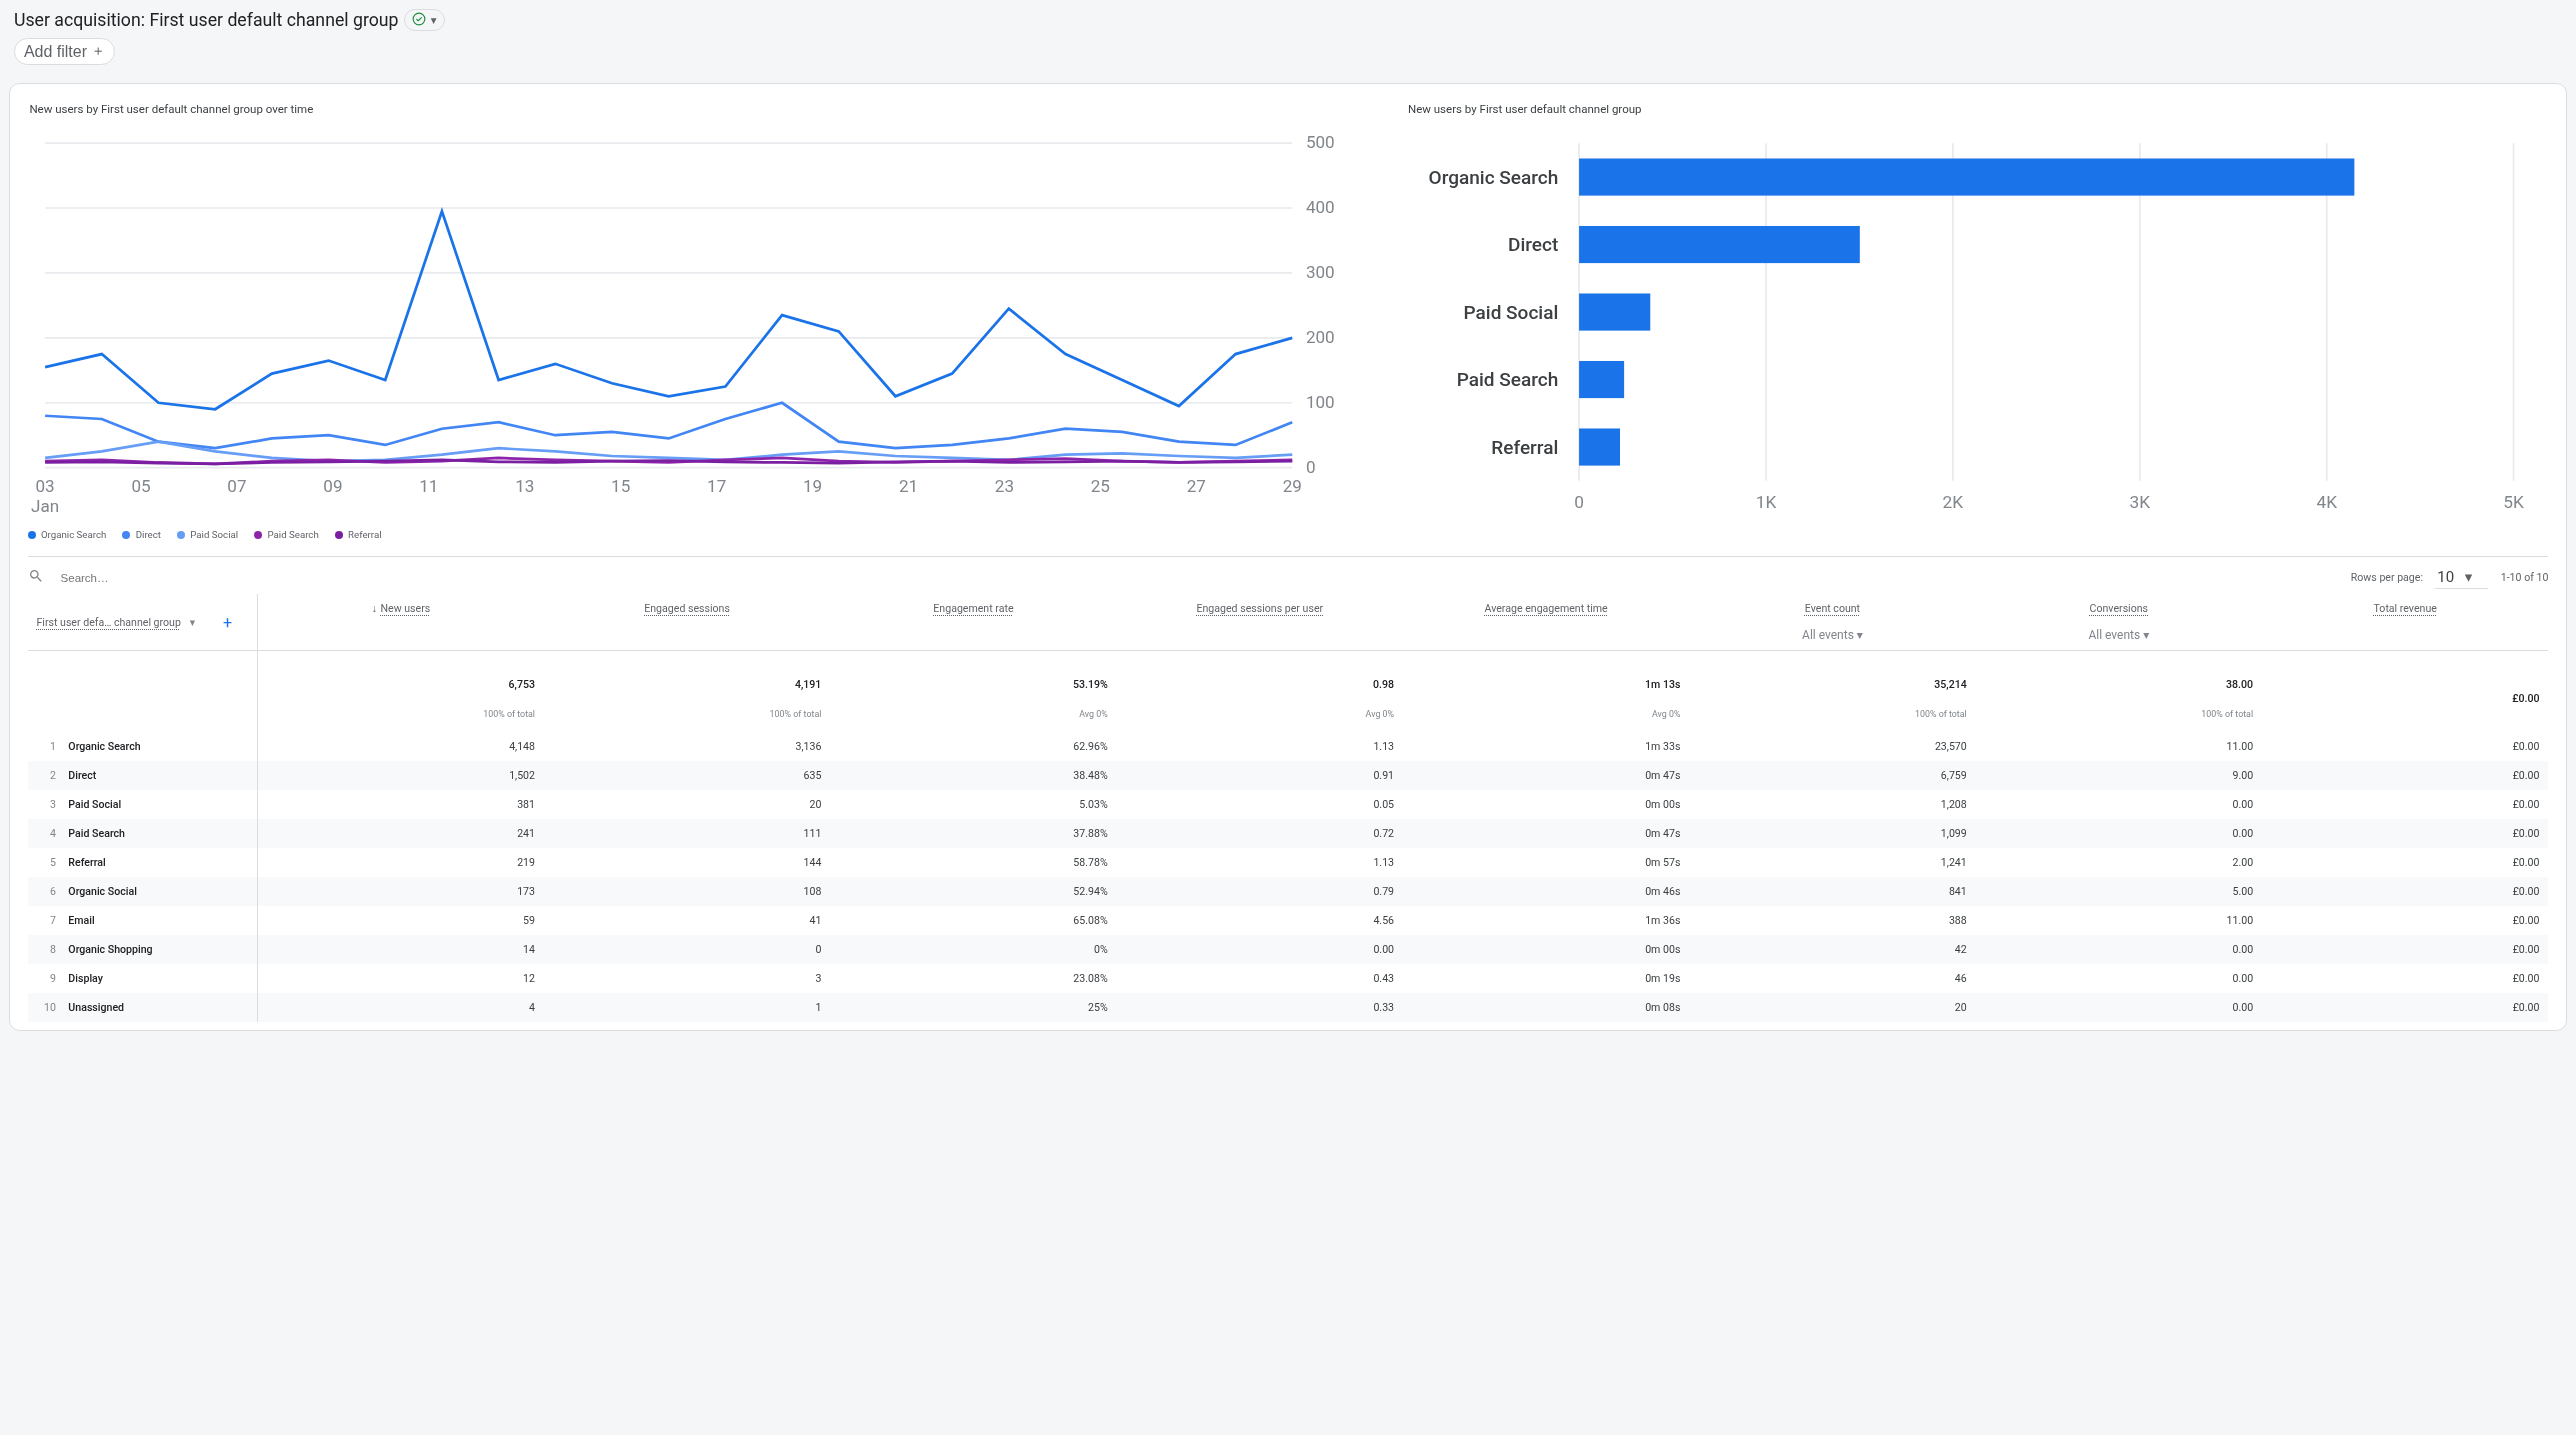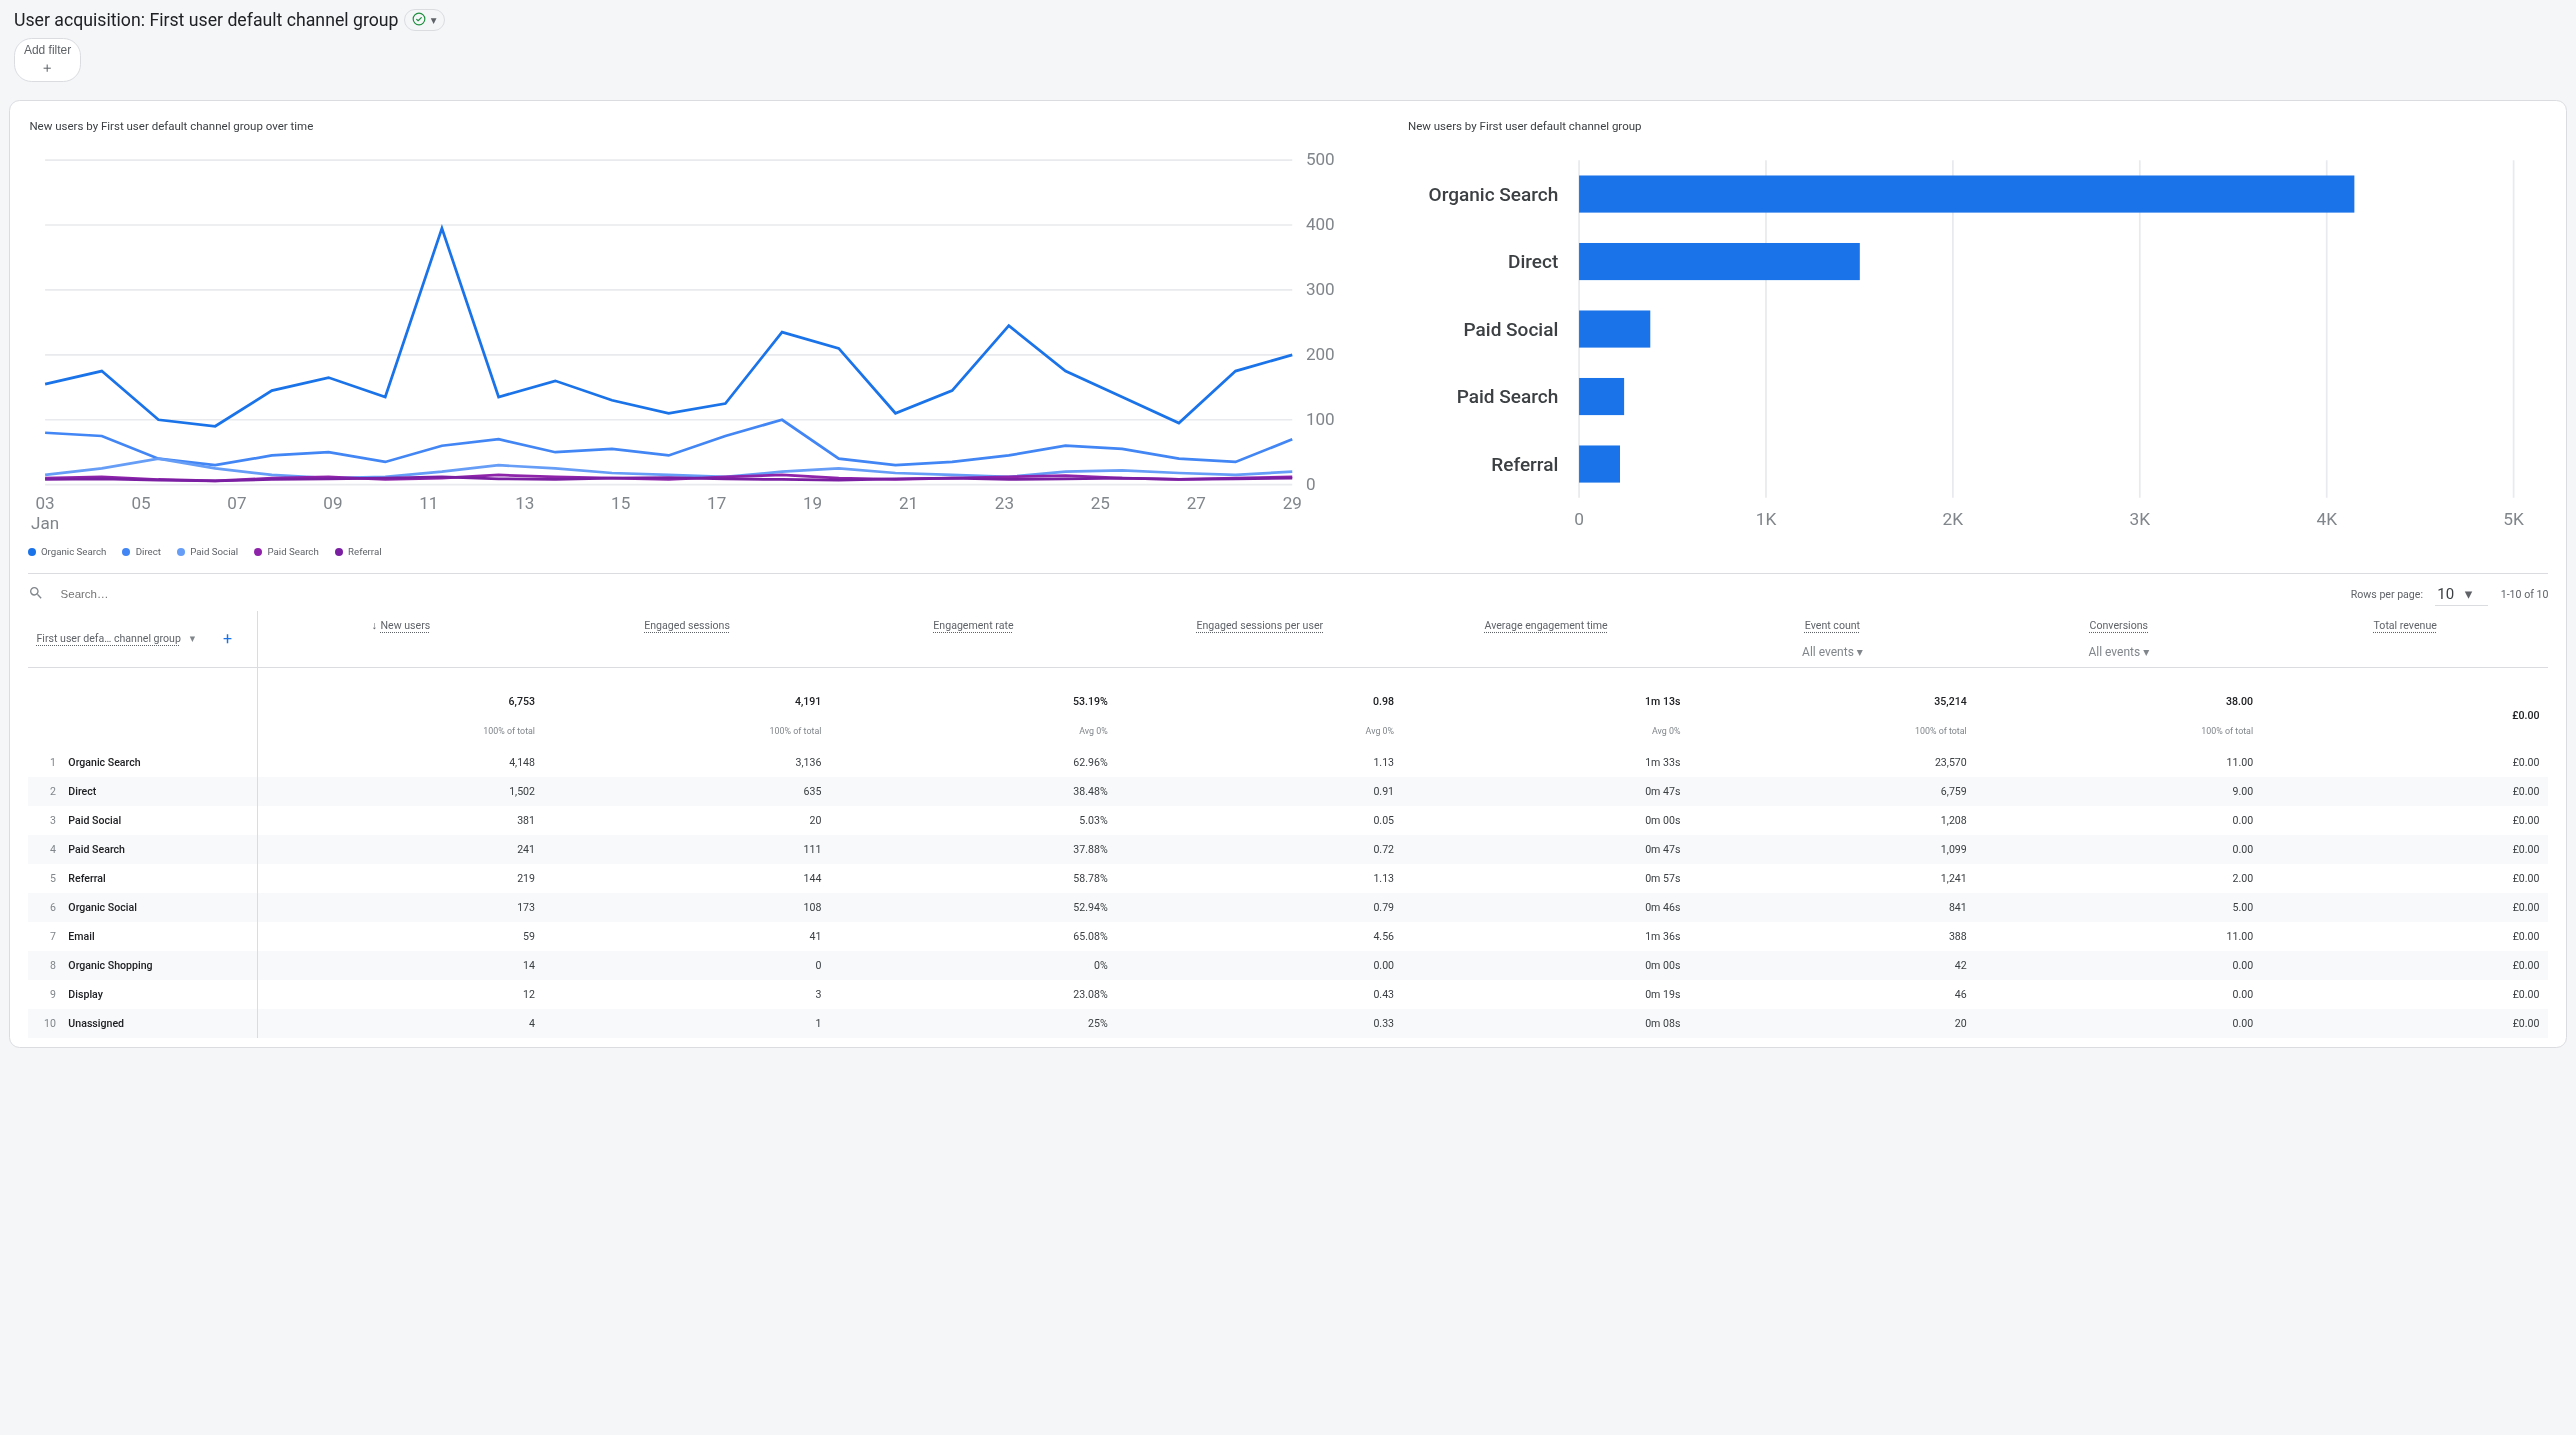--- a/index.html
+++ b/index.html
@@ -26,21 +26,21 @@
   .page-title{font-size:17.7px; font-weight:400; color:#202124;}
   .title-chip{
     display:inline-flex; align-items:center; gap:5.3px;
     border:0.9px solid var(--divider); border-radius:14px; padding:1.8px 7px;
   }
   .title-chip svg{width:14px;height:14px;}
   .add-filter{
     display:inline-flex; align-items:center; gap:5.3px;
     border:0.9px solid var(--divider); border-radius:17.7px;
     padding:3.5px 8.9px; margin-top:7px; color:var(--fg-soft);
-    background:#fff; font-size:12px;flex-direction:column;
+    background:#fff; font-size:16px;
   }
   .add-filter svg{width:12.4px;height:12.4px;}
 
   
   .report-card{
     background:var(--card); border:0.9px solid var(--divider);
     border-radius:10.6px; margin:12.4px 8.9px 8.9px 8.9px; padding:17.7px 17.7px 8.9px 17.7px;
   }
 
   .charts-row{display:flex; gap:46px; align-items:flex-start;}

